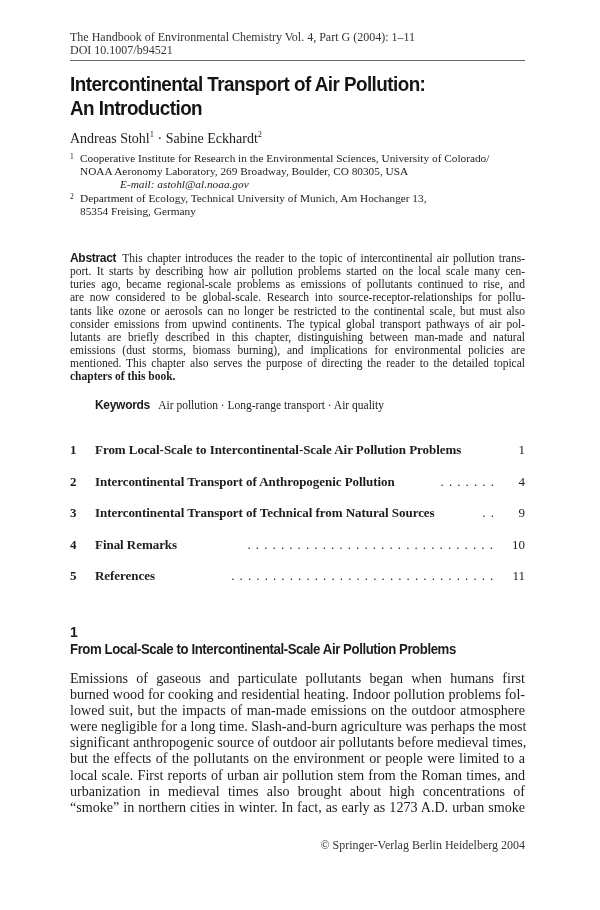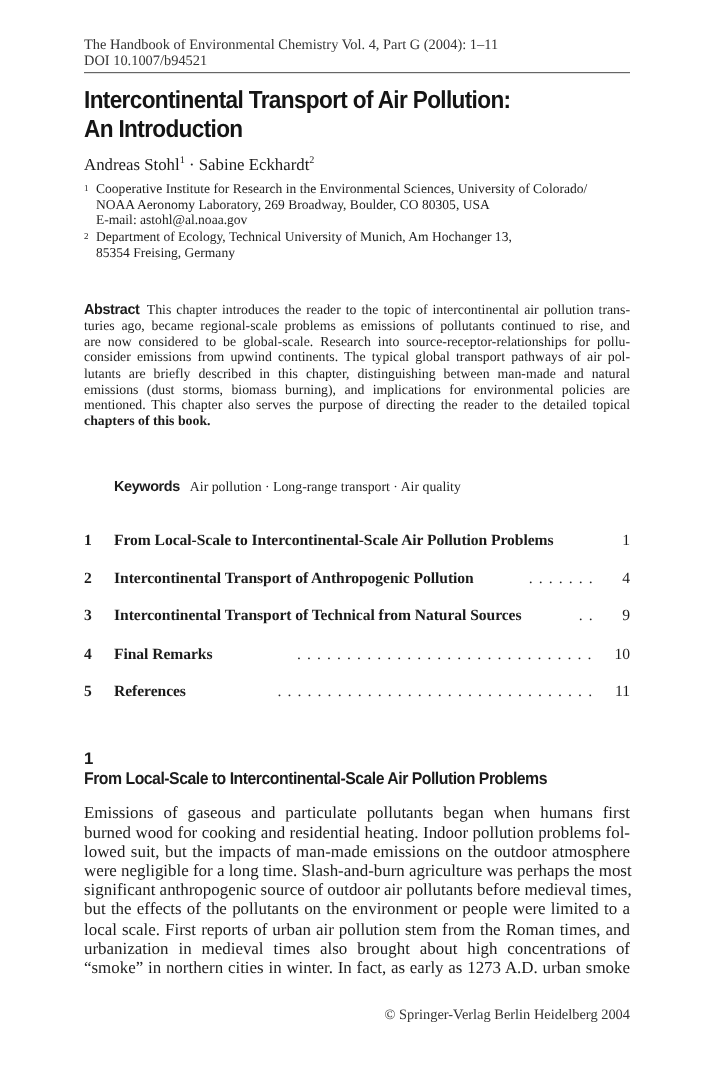--- a/index.html
+++ b/index.html
@@ -76,20 +76,22 @@
     position: relative;
     padding-left: 10px;
   }
   .affil .fn {
     position: absolute;
     left: 0;
     top: -2px;
     font-size: 7.5px;
   }
   .affil .email {
+    font-style: italic;
+    margin-left: 40px;
   }
   .abstract {
     position: absolute;
     top: 252px;
     left: 0;
     width: 455px;
     font-size: 11.5px;
     line-height: 13.15px;
     text-align: justify;
     hyphens: manual;
@@ -236,22 +238,24 @@
     </div>
     <div class="affil">
       <span class="fn">2</span>
       <div>Department of Ecology, Technical University of Munich, Am Hochanger 13,</div>
       <div>85354 Freising, Germany</div>
     </div>
   </div>
 
   <div class="abstract">
     <span class="abs-line"><span class="label-sans">Abstract</span><span>This chapter introduces the reader to the topic of intercontinental air pollution trans-</span></span>
+    <span class="abs-line">port. It starts by describing how air pollution problems started on the local scale many cen-</span>
     <span class="abs-line">turies ago, became regional-scale problems as emissions of pollutants continued to rise, and</span>
     <span class="abs-line">are now considered to be global-scale. Research into source-receptor-relationships for pollu-</span>
+    <span class="abs-line">tants like ozone or aerosols can no longer be restricted to the continental scale, but must also</span>
     <span class="abs-line">consider emissions from upwind continents. The typical global transport pathways of air pol-</span>
     <span class="abs-line">lutants are briefly described in this chapter, distinguishing between man-made and natural</span>
     <span class="abs-line">emissions (dust storms, biomass burning), and implications for environmental policies are</span>
     <span class="abs-line">mentioned. This chapter also serves the purpose of directing the reader to the detailed topical</span>
     <span class="abs-line last">chapters of this book.</span>
   </div>
 
   <div class="keywords">
     <span class="label-sans">Keywords</span>
     <span>Air pollution · Long-range transport · Air quality</span>

